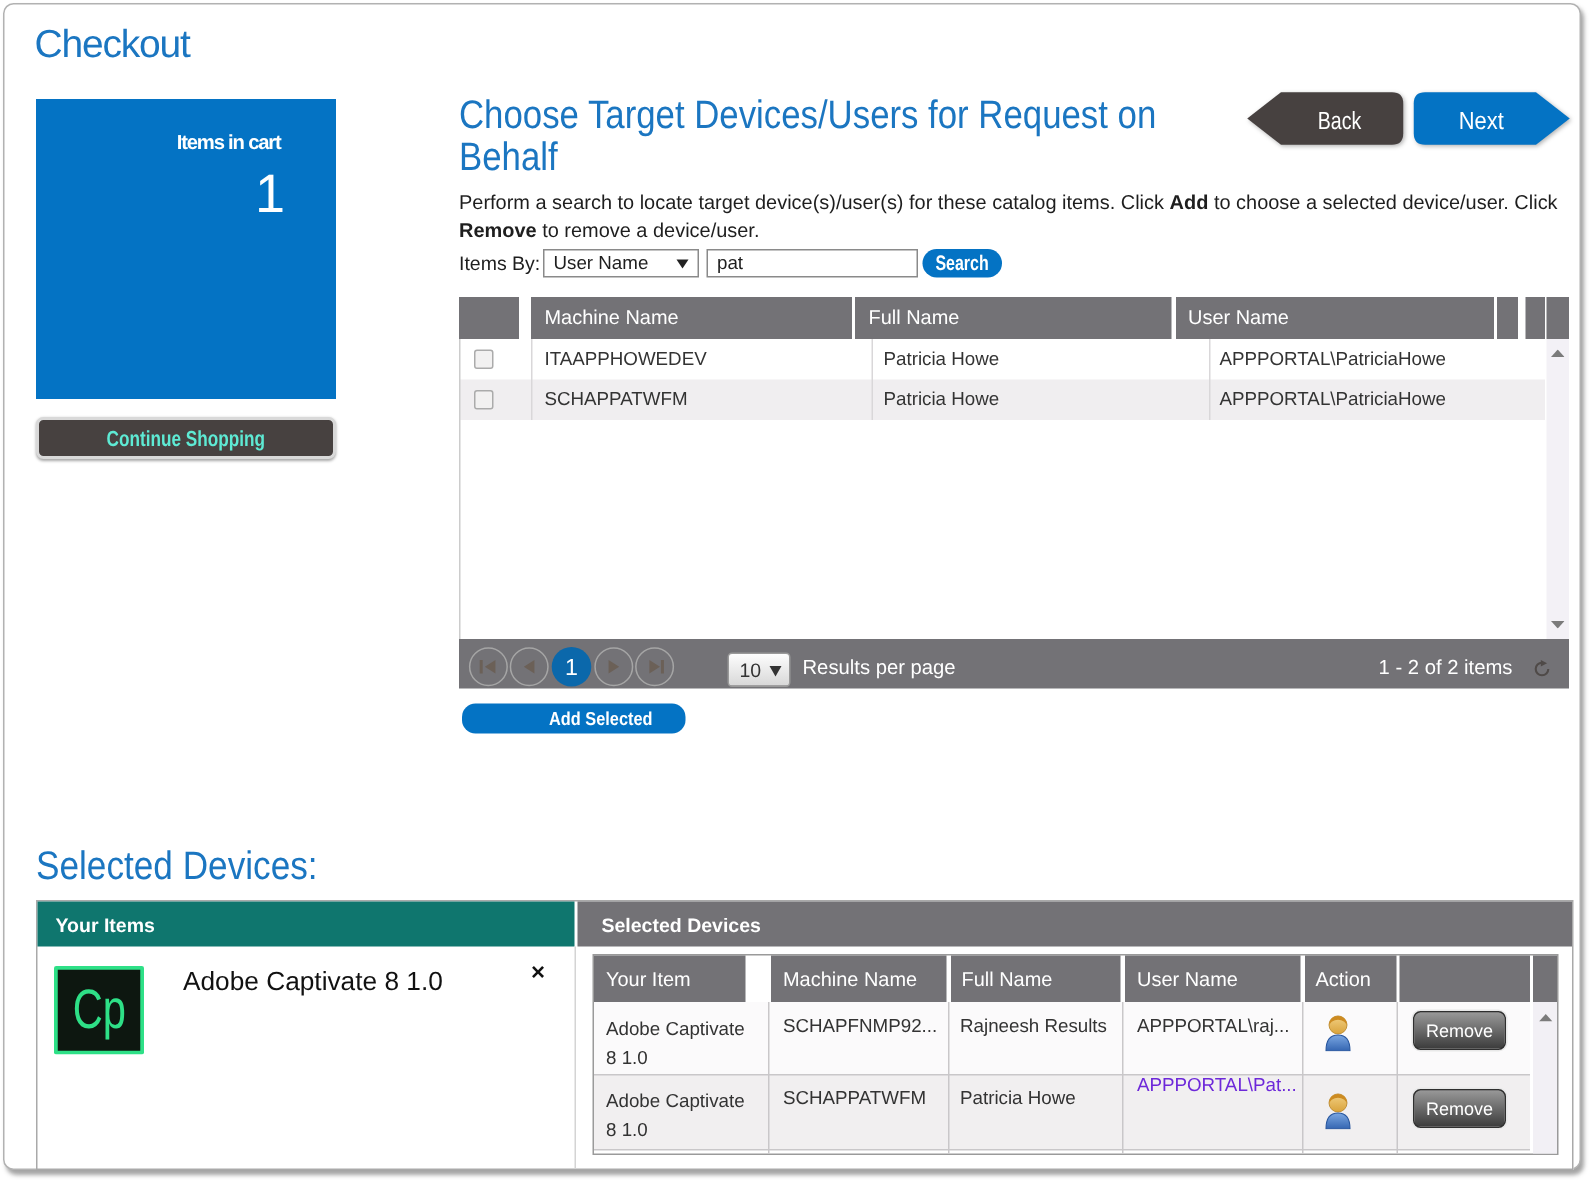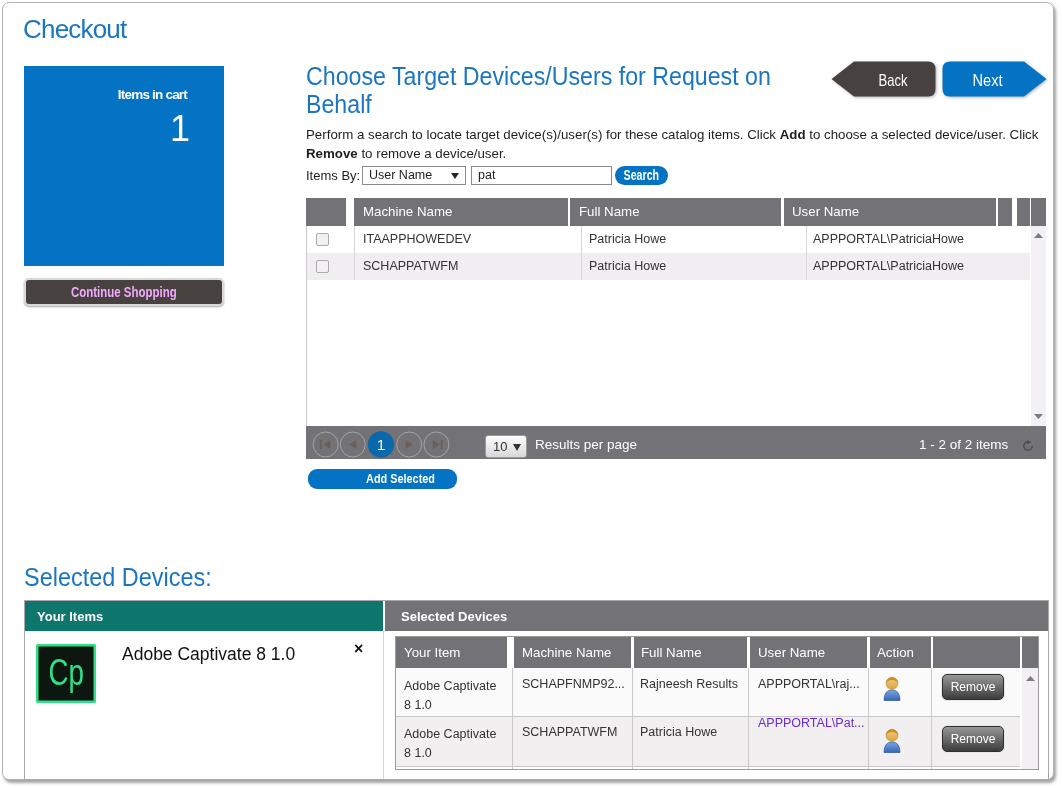--- a/index.html
+++ b/index.html
@@ -17,21 +17,21 @@
 <body>
 <div id="frame"></div>
 
 <div class="abs blue" style="left:23px; top:14px; font-size:26px; letter-spacing:-0.8px;">Checkout</div>
 
 <div class="abs" style="left:24px; top:66px; width:200px; height:200px; background:#0473c4;">
   <div class="abs" style="right:37px; top:21px; color:#fff; font-size:13.5px; letter-spacing:-0.8px; font-weight:bold;">Items in cart</div>
   <div class="abs" style="right:34px; top:42px; color:#fff; font-size:36px;">1</div>
 </div>
 
-<div class="abs" style="left:24px; top:278px; width:200px; height:28px; background:#474140; border:2px solid #d9d9d9; border-radius:5px; color:#f0abfc; font-size:14px; font-weight:bold; text-align:center; line-height:24px; box-shadow:0 1px 2px rgba(0,0,0,.35);"><span style="display:inline-block; transform:scaleX(0.79); transform-origin:center; font-size:14.5px;">Continue Shopping</span></div>
+<div class="abs" style="left:24px; top:278px; width:200px; height:28px; background:#474140; border:2px solid #d9d9d9; border-radius:5px; color:#5eead4; font-size:14px; font-weight:bold; text-align:center; line-height:24px; box-shadow:0 1px 2px rgba(0,0,0,.35);"><span style="display:inline-block; transform:scaleX(0.79); transform-origin:center; font-size:14.5px;">Continue Shopping</span></div>
 
 <div class="abs blue" style="left:306px; top:63px; font-size:26.5px; line-height:27.5px; transform:scaleX(0.875); transform-origin:0 0;">Choose Target Devices/Users for Request on<br>Behalf</div>
 
 <svg class="abs" style="left:831px; top:61px; filter:drop-shadow(1px 1.5px 1.5px rgba(0,0,0,.3));" width="106" height="37" viewBox="0 0 106 37">
   <path d="M0.5,18 L23,0.5 H97 Q104.5,0.5 104.5,8 V28 Q104.5,35.5 97,35.5 H23 Z" fill="#474140"></path>
   <text x="62" y="25" fill="#fff" font-size="16.5" text-anchor="middle" textLength="29" lengthAdjust="spacingAndGlyphs" font-family="Liberation Sans">Back</text>
 </svg>
 <svg class="abs" style="left:941px; top:61px; filter:drop-shadow(1px 1.5px 1.5px rgba(0,0,0,.3));" width="106" height="37" viewBox="0 0 106 37">
   <path d="M105.5,18 L83,0.5 H9 Q1.5,0.5 1.5,8 V28 Q1.5,35.5 9,35.5 H83 Z" fill="#0473c4"></path>
   <text x="46.5" y="25" fill="#fff" font-size="16.5" text-anchor="middle" textLength="30" lengthAdjust="spacingAndGlyphs" font-family="Liberation Sans">Next</text>
@@ -115,21 +115,21 @@
 
 <svg class="abs" style="left:36px; top:644px;" width="60" height="59" viewBox="0 0 60 59">
   <rect x="0" y="0" width="60" height="59" rx="1.5" fill="#2ee087"></rect>
   <rect x="2.5" y="2.5" width="55" height="54" fill="#0d1710"></rect>
   <text x="12.5" y="41" font-size="37" textLength="35.5" lengthAdjust="spacingAndGlyphs" fill="#2ee087" font-family="Liberation Sans">Cp</text>
 </svg>
 <div class="abs" style="left:122px; top:644px; font-size:17.5px; color:#111;">Adobe Captivate 8 1.0</div>
 <div class="abs" style="left:354px; top:640px; font-size:16px; font-weight:bold; color:#111;">×</div>
 
 <div class="abs" style="left:395px; top:636px; width:644px; height:134px; border:1px solid #9a9a9a; background:#fff;"></div>
-<div class="navcell" style="left:396px; width:111px;"><span class="hdrlabel" style="margin-left:8px; line-height:31px;">Your Item</span></div>
+<div class="navcell" style="left:396px; width:101px;"><span class="hdrlabel" style="margin-left:8px; line-height:31px;">Your Item</span></div>
 <div class="navcell" style="left:514px; width:117px;"><span class="hdrlabel" style="margin-left:8px; line-height:31px;">Machine Name</span></div>
 <div class="navcell" style="left:634px; width:113px;"><span class="hdrlabel" style="margin-left:7px; line-height:31px;">Full Name</span></div>
 <div class="navcell" style="left:750px; width:117px;"><span class="hdrlabel" style="margin-left:8px; line-height:31px;">User Name</span></div>
 <div class="navcell" style="left:870px; width:61px;"><span class="hdrlabel" style="margin-left:7px; line-height:31px;">Action</span></div>
 <div class="navcell" style="left:933px; width:87px;"></div>
 <div class="navcell" style="left:1022px; width:16px;"></div>
 
 <div class="abs" style="left:396px; top:668px; width:624px; height:48px; background:#fbfafb;"></div>
 <div class="abs" style="left:396px; top:716px; width:624px; height:50px; background:#f1eff0;"></div>
 

